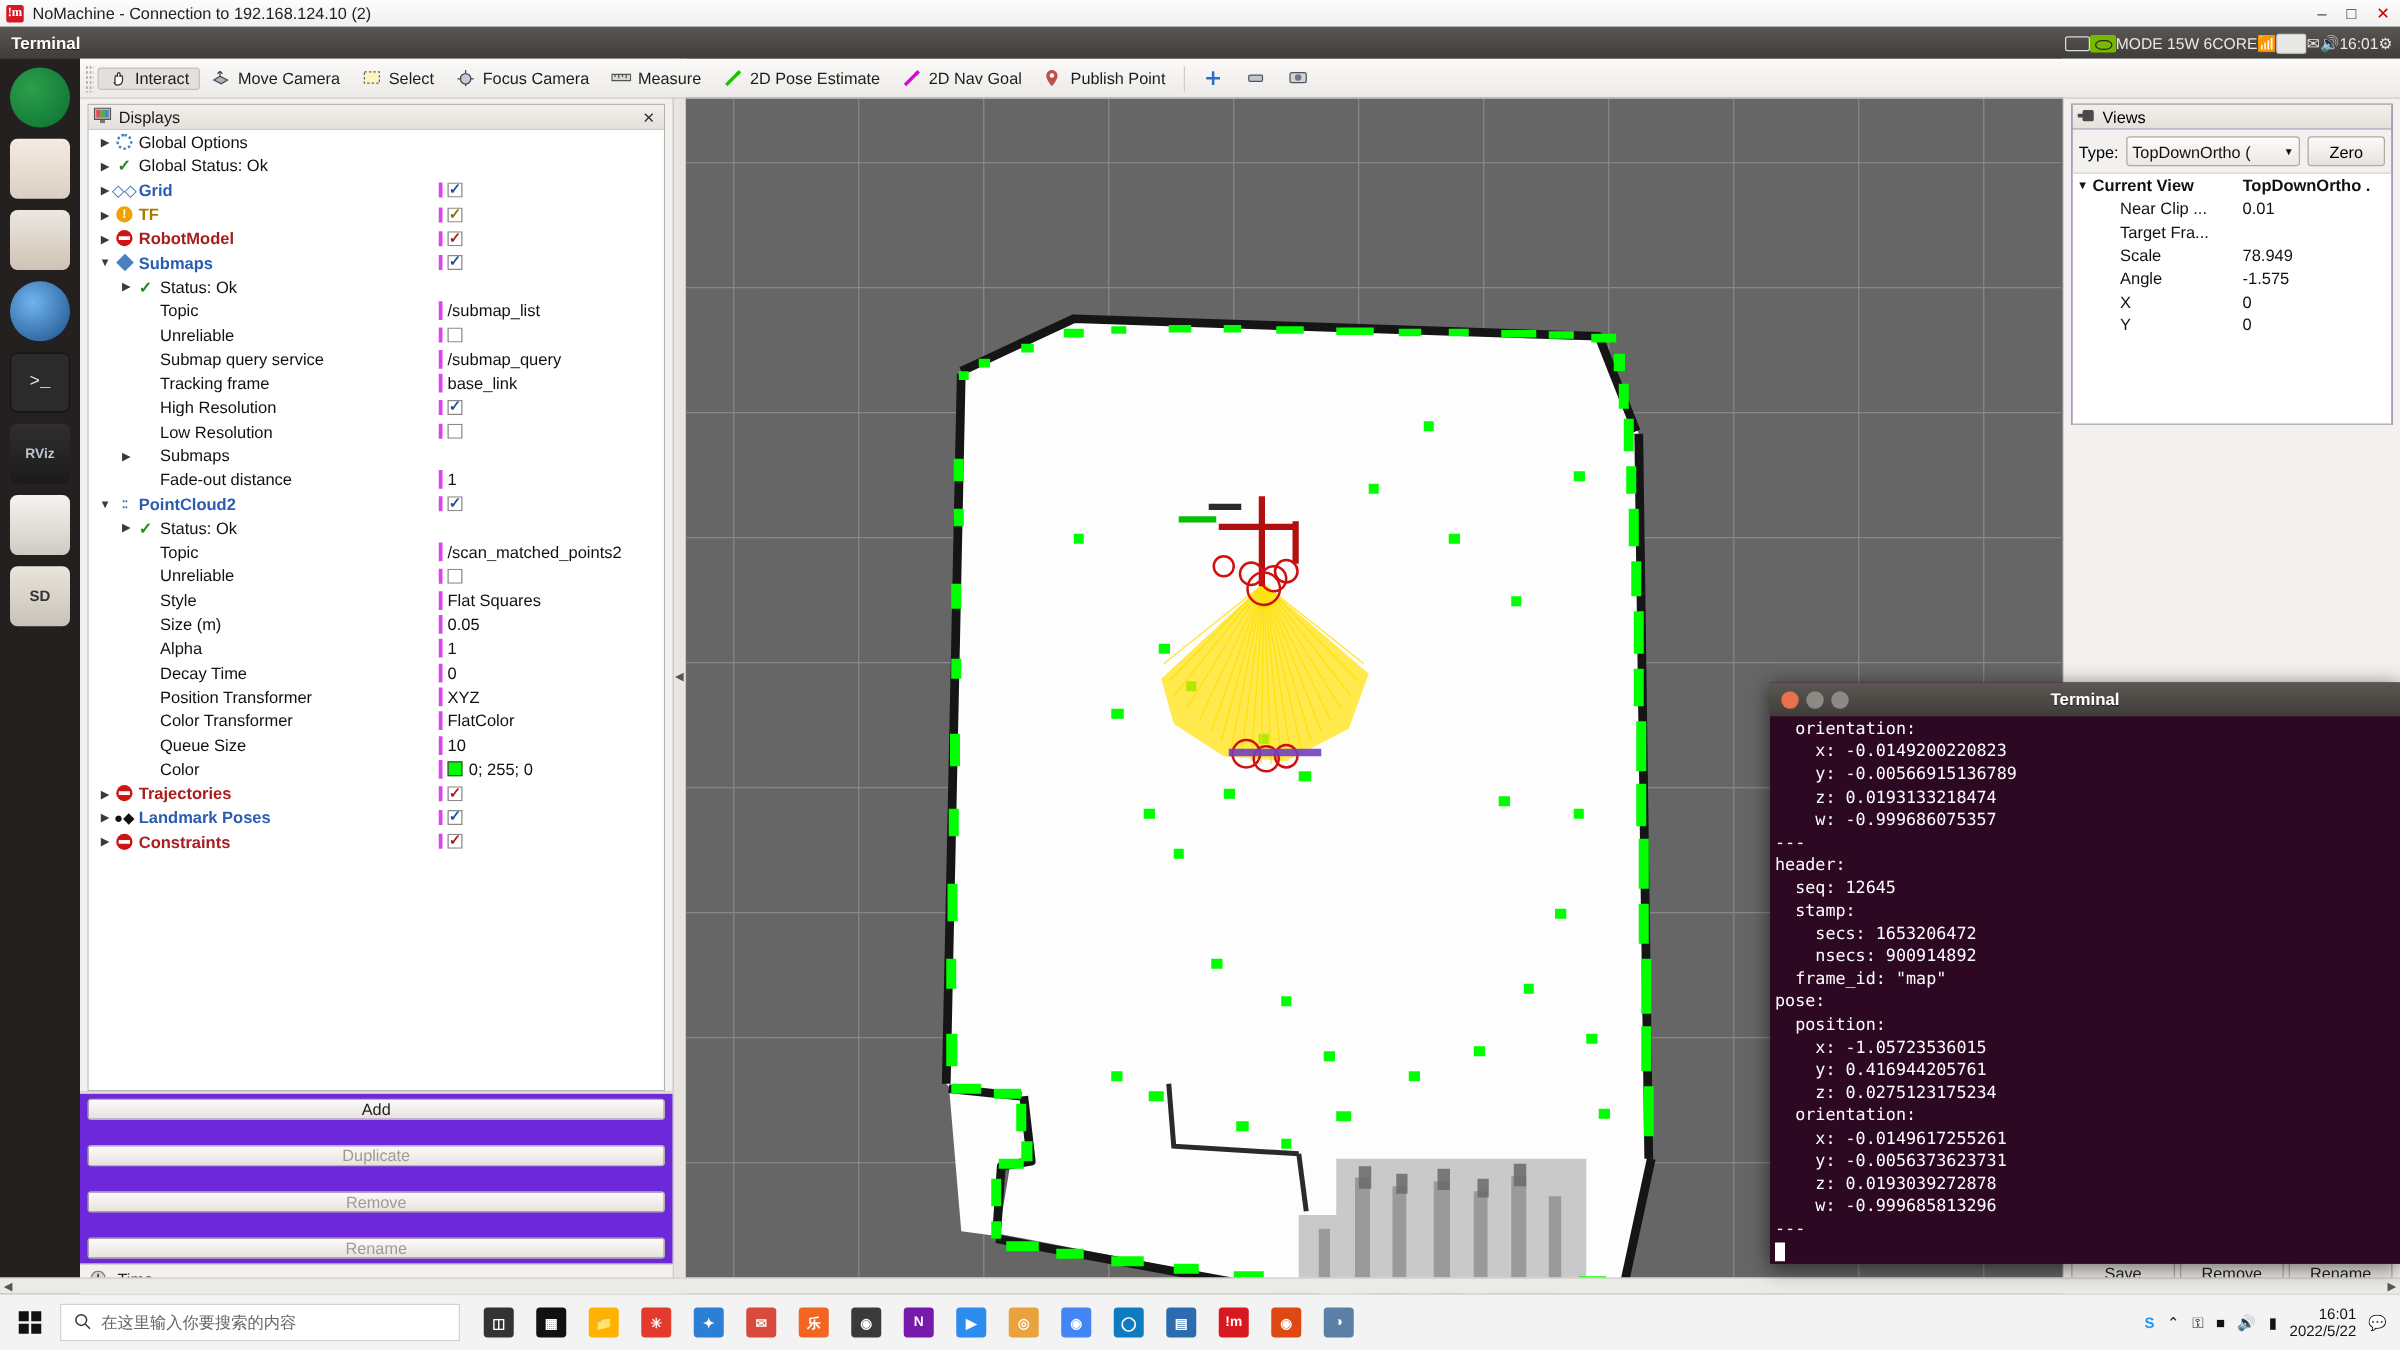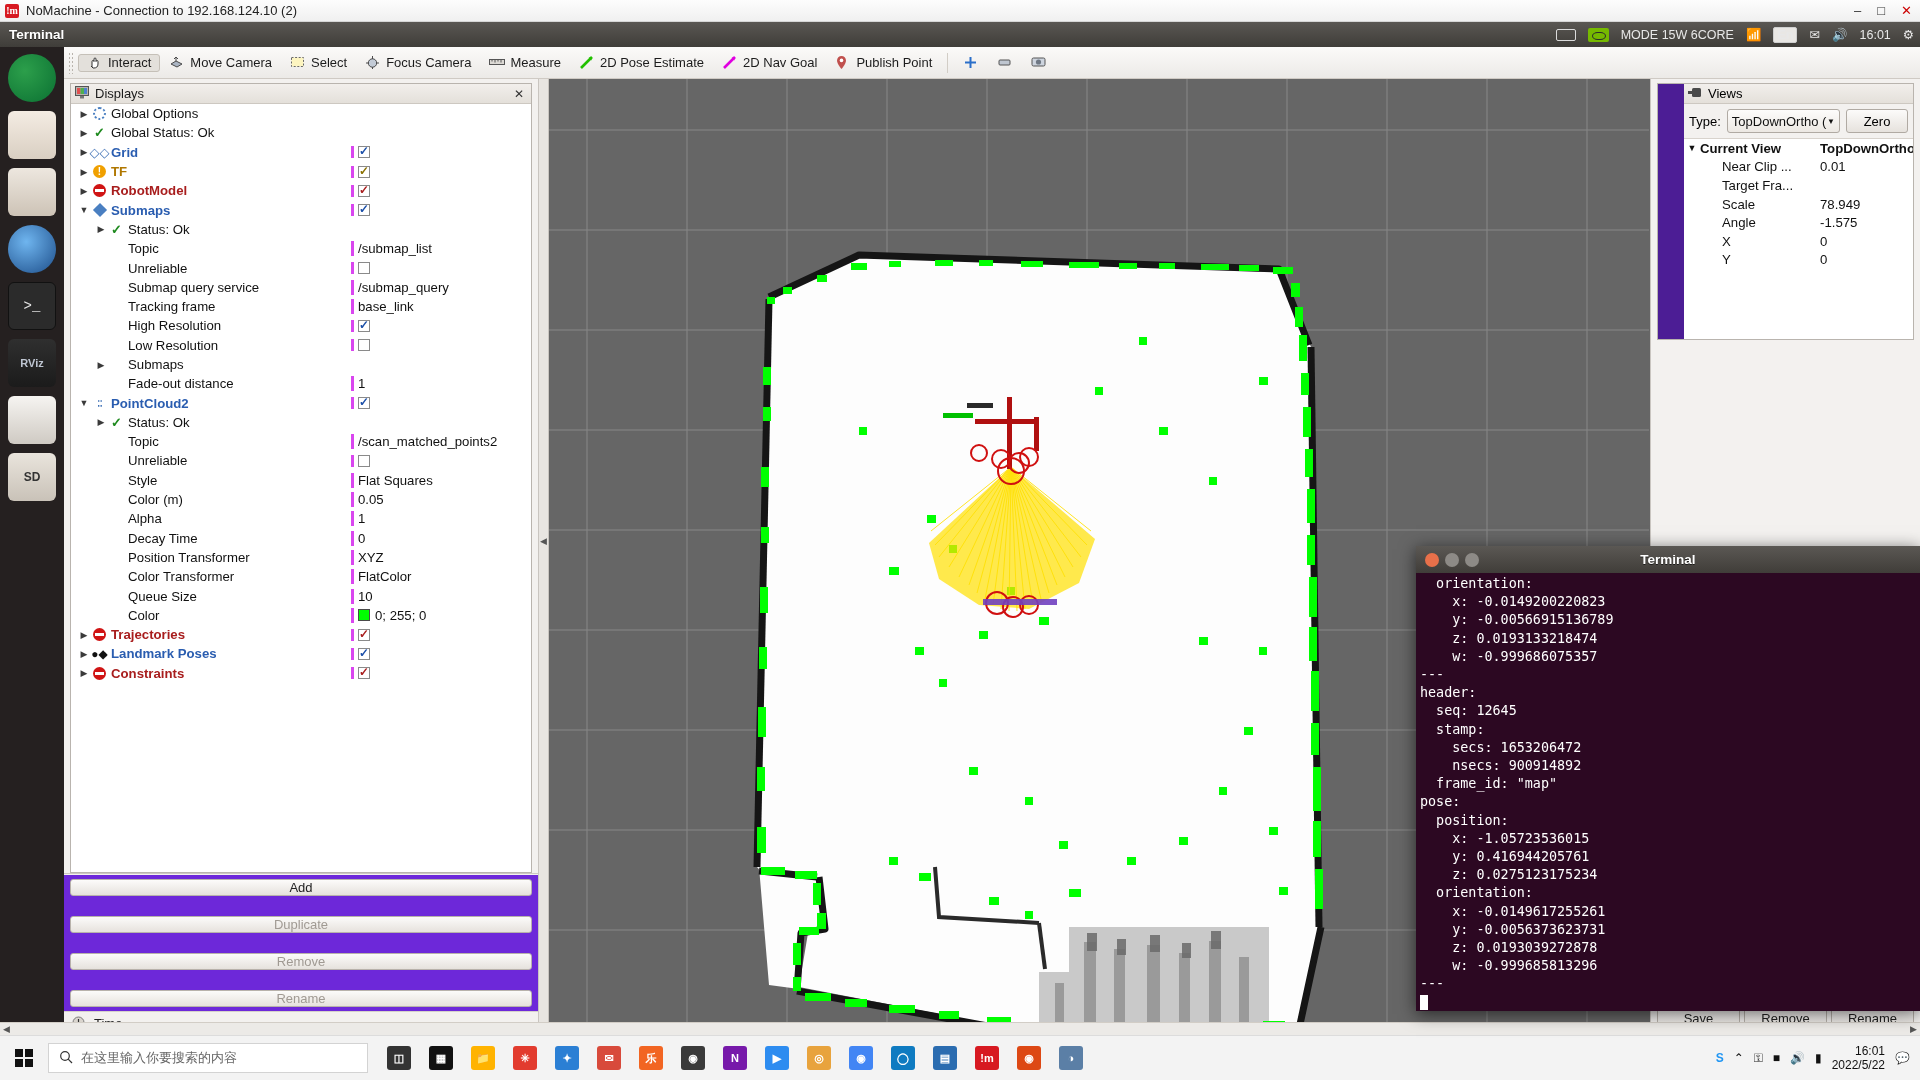--- a/index.html
+++ b/index.html
@@ -37,21 +37,21 @@
   #ubuntu-bar {
     height: 25px; width: 100%;
     background: linear-gradient(to bottom, #5a5753, #3f3d39);
     display: flex; align-items: center;
     color: #fff; position: relative;
   }
   #ubuntu-bar .app-title {
     font-size: 13.5px; font-weight: bold; margin-left: 9px;
     color: #ffffff; text-shadow: 0 1px 0 rgba(0,0,0,.6);
   }
-  #tray { position: absolute; right: 6px; display: flex; align-items: center; gap: 12px; }
+  #tray { position: absolute; right: 6px; display: flex; align-items: center; gap: 0; }
   #tray .t-item { color: #e8e8e8; font-size: 12.5px; display: flex; align-items: center; }
   .nv-logo { width: 21px; height: 14px; background: #76b900; border-radius: 2px; position: relative; }
   .nv-logo::after {
     content: ''; position: absolute; left: 4px; top: 4px; width: 12px; height: 6px;
     border: 1.6px solid #2b2b2b; border-radius: 50%/60%;
   }
   .lang-box {
     border: 1px solid #cfcfcf; background: #e9e7e4; color: #2b2b2b;
     font-size: 11px; padding: 0 3px; border-radius: 2px; line-height: 14px; font-weight: bold;
   }
@@ -165,21 +165,21 @@
   
   #view3d { position: relative; background: #666666; flex: 1; height: 988px; overflow: hidden; }
   #grid-lines { position: absolute; inset: 0; }
   #map-canvas { position: absolute; }
 
   
   #right-dock {
     width: 270px; height: 988px; background: #f3f1ef;
     border-left: 1px solid #c9c5c0; display: flex; flex-direction: column;
   }
-  #views-panel { margin: 36px 6px 0 6px; background: #4c1d95; border: 1px solid #b9b4ae; padding-left: 26px; }
+  #views-panel { margin: 36px 6px 0 6px; background: #4c1d95; border: 1px solid #b9b4ae; }
   #vp-header { height: 20px; background: linear-gradient(#f2efec,#e4e0da); border-bottom: 1px solid #cdc8c1;
                display:flex; align-items:center; padding: 0 4px; font-size: 13px; }
   #vp-type-row { display: flex; align-items: center; gap: 6px; padding: 5px 5px; background: #f3f1ef;
                  border-bottom: 1px solid #d8d3cd;}
   #vp-select {
     flex: 1; height: 24px; background: linear-gradient(#fdfcfb,#ece8e3);
     border: 1px solid #b0aaa3; border-radius: 3px; display: flex; align-items: center;
     padding: 0 4px; font-size: 13px; color: #111; overflow: hidden;
   }
   #vp-select .caret { margin-left: auto; font-size: 8px; }
@@ -489,21 +489,21 @@
               <span class="ticon"></span>
               <span class="tlabel ">Style</span>
               <span class="tval">
                 <span>Flat Squares</span>
               </span>
             </div>
             <div class="trow">
               <span style="width:23px;flex:none"></span>
               <span class="arrow"></span>
               <span class="ticon"></span>
-              <span class="tlabel ">Color (m)</span>
+              <span class="tlabel ">Size (m)</span>
               <span class="tval">
                 <span>0.05</span>
               </span>
             </div>
             <div class="trow">
               <span style="width:23px;flex:none"></span>
               <span class="arrow"></span>
               <span class="ticon"></span>
               <span class="tlabel ">Alpha</span>
               <span class="tval">

